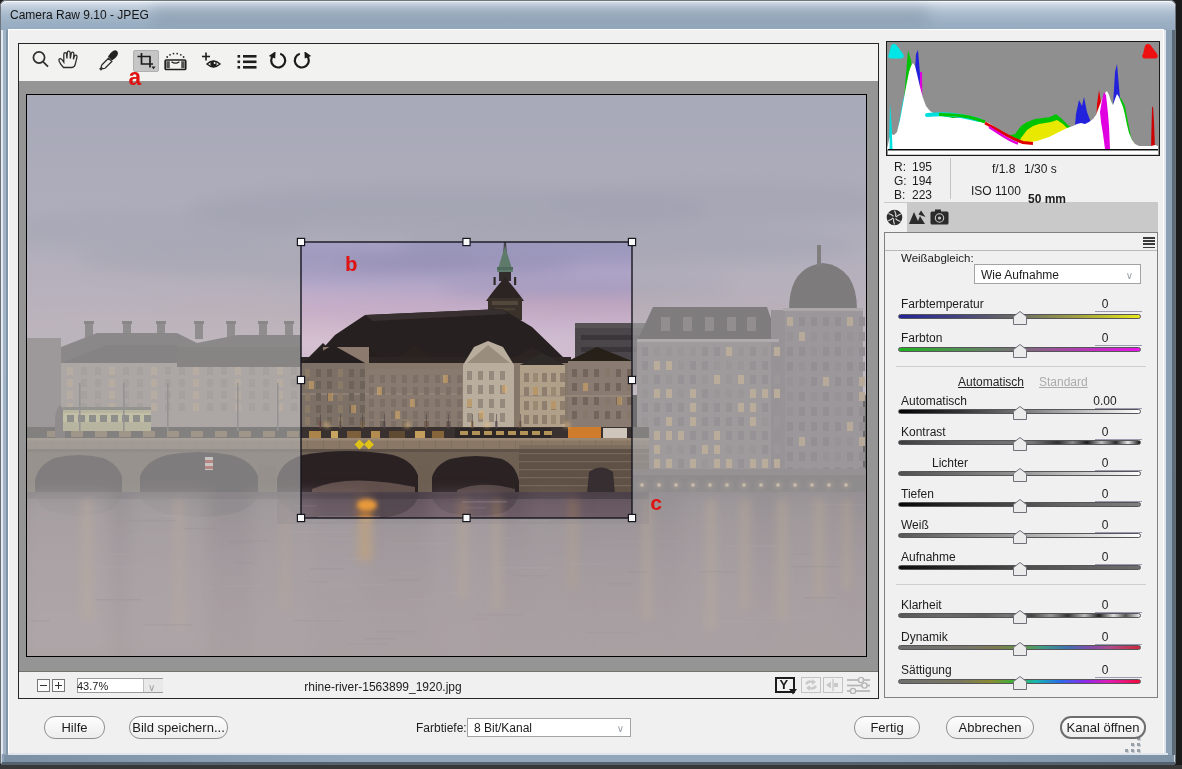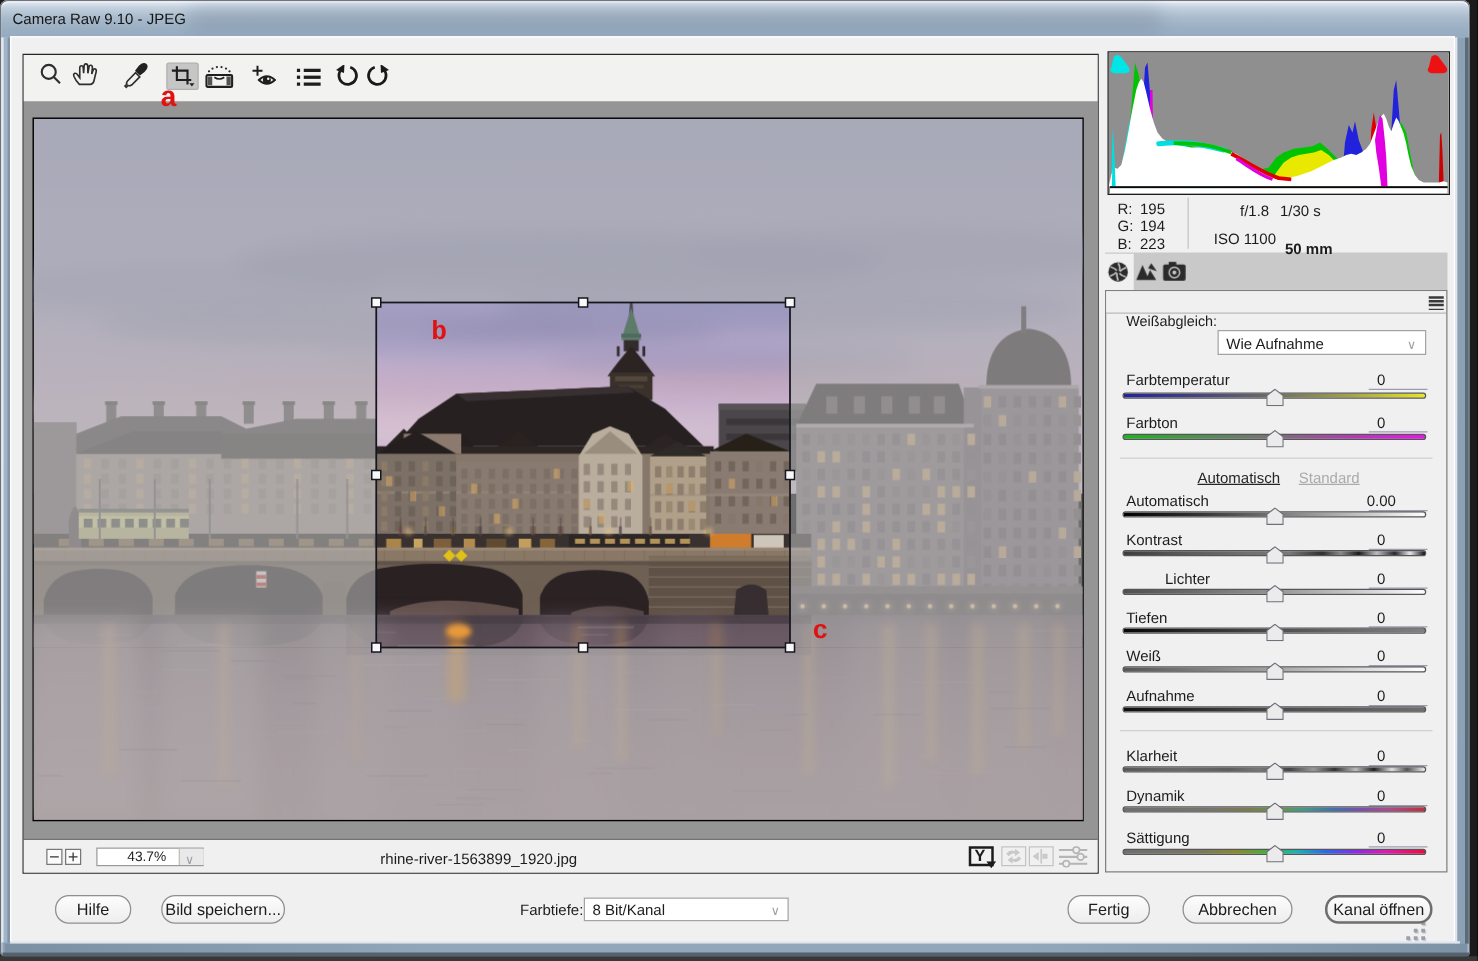--- a/index.html
+++ b/index.html
@@ -943,21 +943,21 @@
   <path d="M41.4 3.2 A 7 7 0 1 1 34.8 1.8" fill="none" stroke="#1a1a1a" stroke-width="2.2"></path>
   <path d="M39.4 -0.8 L39.8 6.4 L46.2 4.0 Z" fill="#1a1a1a"></path>
  </svg>
 
  <div class="abs" style="left:37px;top:679px;width:13px;height:13px;border:1px solid #777;background:#fbfbfb;box-sizing:border-box;"></div>
  <div class="abs" style="left:40px;top:684.5px;width:7px;height:1.6px;background:#333;"></div>
  <div class="abs" style="left:52px;top:679px;width:13px;height:13px;border:1px solid #777;background:#fbfbfb;box-sizing:border-box;"></div>
  <div class="abs" style="left:55px;top:684.5px;width:7px;height:1.6px;background:#333;"></div>
  <div class="abs" style="left:57.7px;top:681.8px;width:1.6px;height:7px;background:#333;"></div>
  <div class="abs" style="left:77px;top:678px;width:86px;height:15px;border:1px solid #9a9a9a;background:#fff;box-sizing:border-box;"></div>
- <div class="abs" style="left:77px;top:680px;width:56px;text-align:right;font-size:11px;color:#222;">43.7%</div>
+ <div class="abs" style="left:77px;top:680px;width:56px;text-align:left;font-size:11px;color:#222;">43.7%</div>
  <div class="abs" style="left:143px;top:679px;width:19px;height:13px;background:#e9e9e9;border-left:1px solid #c0c0c0;"></div>
  <div class="chev" style="left:148px;top:682px;">∨</div>
  <div class="abs" style="left:268px;top:680px;width:230px;text-align:center;font-size:12px;color:#1c1c1c;">rhine-river-1563899_1920.jpg</div>
  <div class="abs" style="left:775px;top:677px;width:20px;height:16px;border:2px solid #1c1c1c;background:#f2f2f2;box-sizing:border-box;"></div>
  <div class="abs" style="left:779.5px;top:677px;font-size:13px;font-weight:bold;color:#1c1c1c;">Y</div>
  <svg class="abs" style="left:789px;top:689px;" width="8" height="6" viewBox="0 0 8 6">
       <path d="M0 0 L8 0 L4 5.5 Z" fill="#1c1c1c"></path>
     </svg>
  <div class="abs" style="left:801px;top:677px;width:20px;height:16px;border:1px solid #c3c3c3;box-sizing:border-box;"></div>
  <svg class="abs" style="left:804px;top:679px;" width="14" height="12" viewBox="0 0 14 12">

